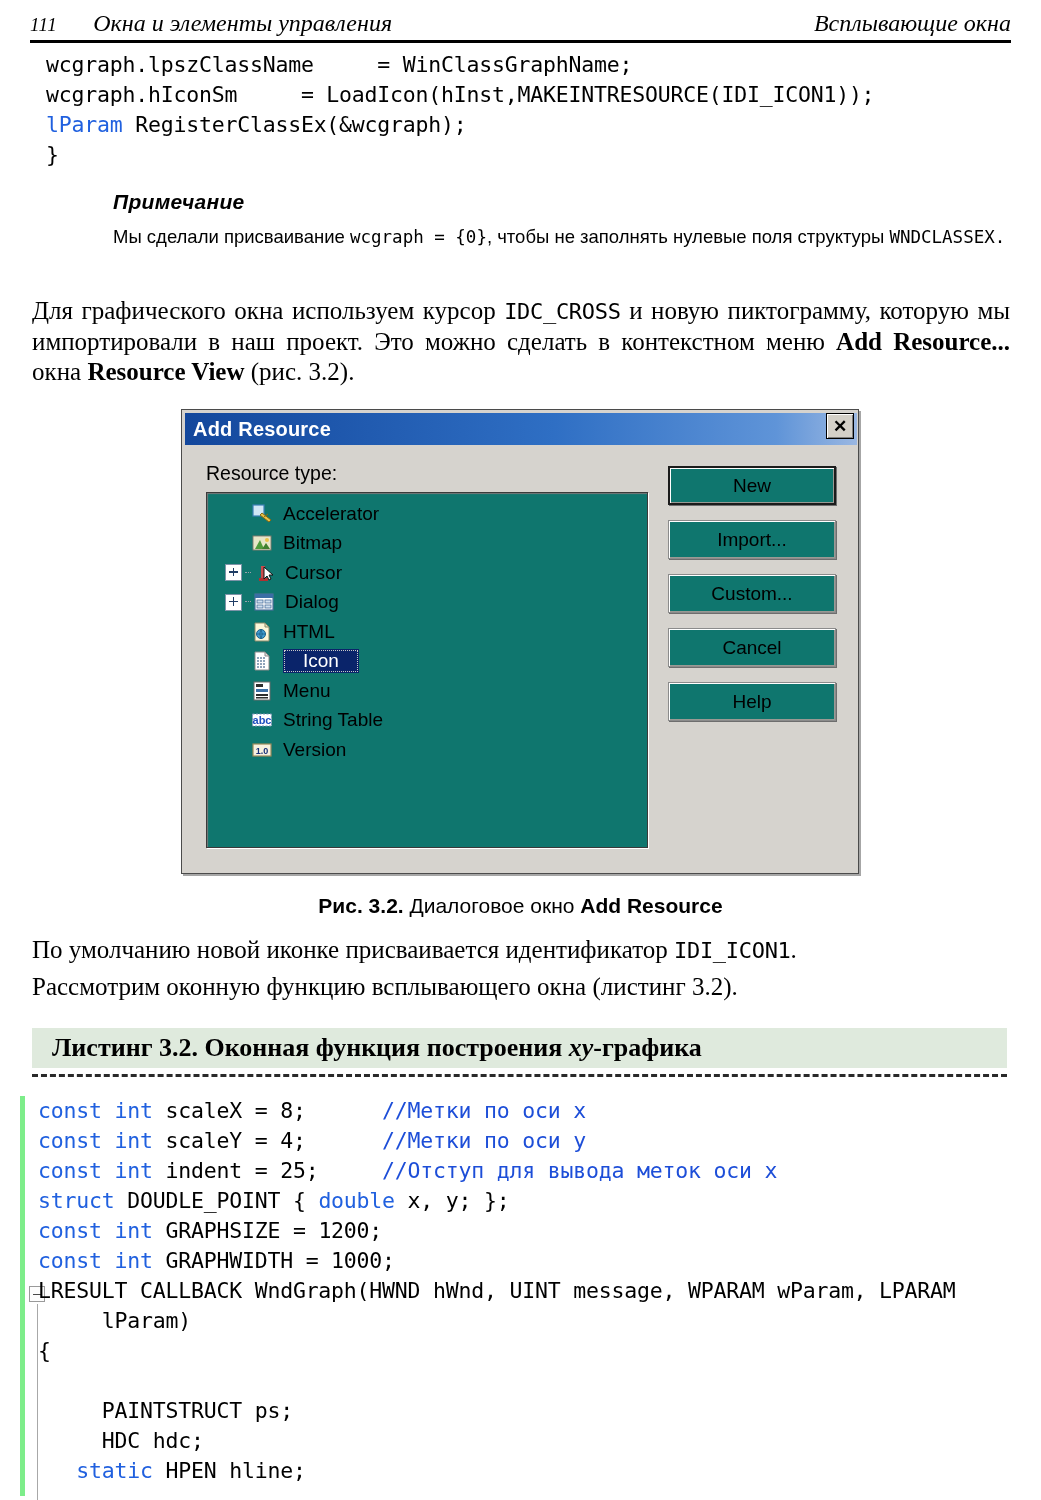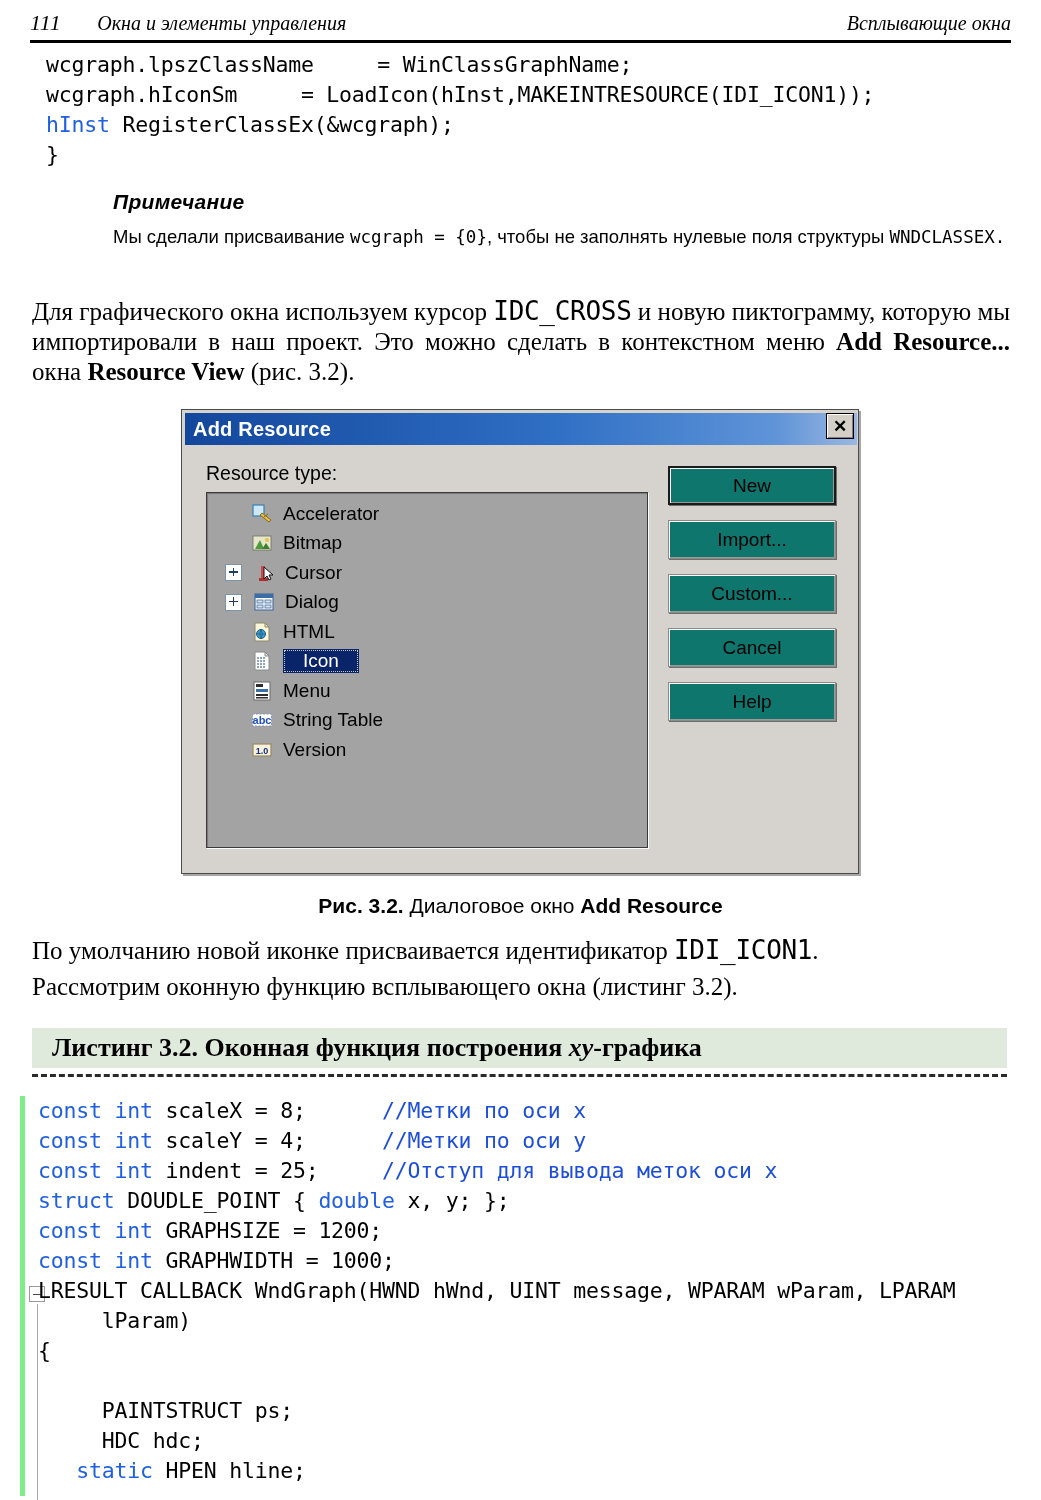--- a/index.html
+++ b/index.html
@@ -31,27 +31,27 @@
     height: 28px;
   }
   .rh-left {
     display: flex;
     align-items: baseline;
     gap: 36px;
   }
   .rh-page {
     font-family: "Liberation Serif", serif;
     font-style: italic;
-    font-size: 22px;
+    font-size: 19px;
     letter-spacing: .5px;
   }
   .rh-chapter, .rh-section {
     font-family: "Liberation Serif", serif;
     font-style: italic;
-    font-size: 20px;
+    font-size: 24px;
   }
   .rh-rule {
     position: absolute;
     left: 0;
     top: 30px;
     width: 981px;
     height: 3px;
     background: #000;
   }
 
@@ -96,21 +96,21 @@
   }
 
   
   .para {
     position: absolute;
     font-family: "Liberation Serif", serif;
     font-size: 25px;
     line-height: 30px;
     text-align: justify;
   }
-  .para .mono-in { font-size: 26px; letter-spacing: -.3px; }
+  .para .mono-in { font-size: 22px; letter-spacing: -.3px; }
 
   #para-intro {
     left: 32px;
     top: 296px;
     width: 978px;
   }
 
   
   .dialog {
     position: absolute;
@@ -157,21 +157,21 @@
   .dlg-label {
     position: absolute;
     left: 24px; top: 52px;
     font-family: "Liberation Sans", sans-serif;
     font-size: 19.5px;
   }
   .listbox {
     position: absolute;
     left: 24px; top: 82px;
     width: 442px; height: 356px;
-    background: #a3a3a3;
+    background: #0f766e;
     border: 1px solid #3a3a3a;
     box-shadow: inset 1px 1px 1px #777, 1px 1px 0 #fff;
     box-sizing: border-box;
     overflow: hidden;
     padding-top: 6px;
   }
   .lb-row {
     display: flex;
     align-items: center;
     height: 29.5px;
@@ -333,21 +333,21 @@
   <div class="rh-row">
     <div class="rh-left">
       <span class="rh-page">111</span>
       <span class="rh-chapter">Окна и элементы управления</span>
     </div>
     <span class="rh-section">Всплывающие окна</span>
   </div>
   <div class="rh-rule"></div>
 </div>
 
-<div class="code-top" id="code-top"><div><span>wcgraph.lpszClassName     = WinClassGraphName;</span></div><div><span>wcgraph.hIconSm     = LoadIcon(hInst,MAKEINTRESOURCE(IDI_ICON1));</span></div><div><span class="kw">hInst</span><span> RegisterClassEx(&amp;wcgraph);</span></div><div><span>}</span></div></div>
+<div class="code-top" id="code-top"><div><span>wcgraph.lpszClassName     = WinClassGraphName;</span></div><div><span>wcgraph.hIconSm     = LoadIcon(hInst,MAKEINTRESOURCE(IDI_ICON1));</span></div><div><span class="kw">lParam</span><span> RegisterClassEx(&amp;wcgraph);</span></div><div><span>}</span></div></div>
 
 <div class="note">
   <div class="note-title">Примечание</div>
   <div class="note-body" id="note-body"><span>Мы сделали присваивание </span><span class="mono-in">wcgraph = {0}</span><span>, чтобы не заполнять нулевые поля структуры </span><span class="mono-in">WNDCLASSEX.</span></div>
 </div>
 
 <div class="para" id="para-intro"><span>Для графического окна используем курсор </span><span class="mono-in">IDC_CROSS</span><span> и новую пиктограмму, которую мы импортировали в наш проект. Это можно сделать в контекстном меню </span><span style="font-weight: bold;">Add Resource...</span><span> окна </span><span style="font-weight: bold;">Resource View</span><span> (рис. 3.2).</span></div>
 
 <div class="dialog">
 

